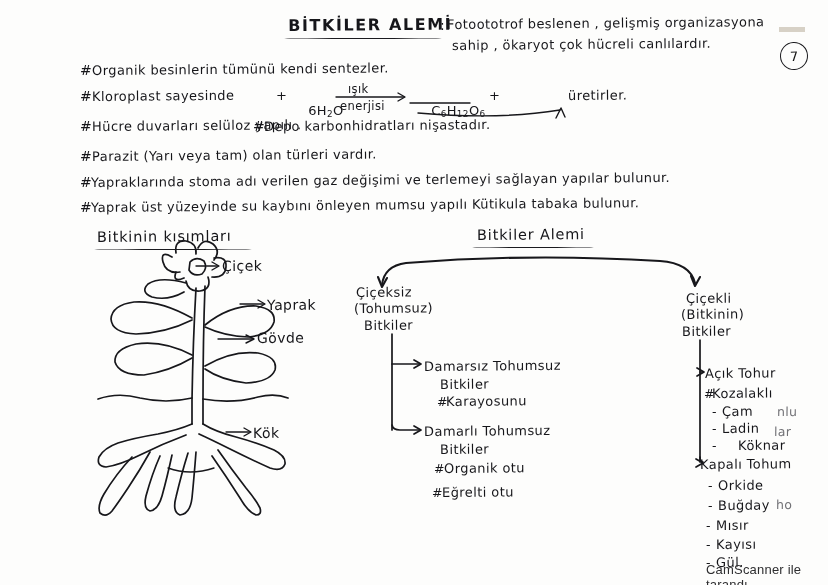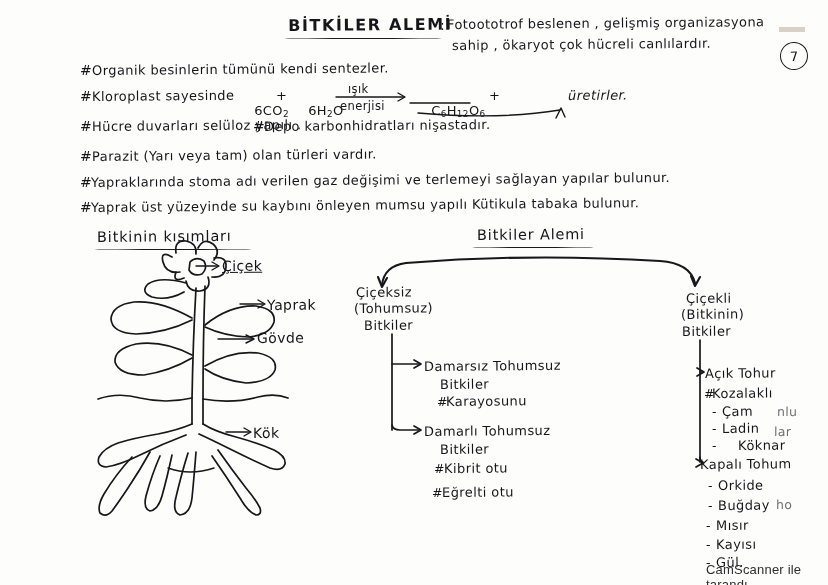--- a/index.html
+++ b/index.html
@@ -120,53 +120,50 @@
   <div class="pagenum" style="left:780px; top:42px;">
     <span>7</span>
   </div>
 
   <div class="hw ast" style="left:80px; top:62px;">#</div>
   <div class="hw t13 sk" style="left:92px; top:63px;">Organik besinlerin tümünü kendi sentezler.</div>
 
   <div class="hw ast" style="left:80px; top:88px;">#</div>
   <div class="hw t13 sk" style="left:92px; top:89px;">Kloroplast sayesinde</div>
 
-  <div class="hw t13" style="left:236px; top:88px;">
-    <span>6CO</span><sub>2</sub>
-  </div>
   <div class="hw t13" style="left:276px; top:88px;">+</div>
   <div class="hw t13" style="left:290px; top:88px;">
     <span>6H</span><sub>2</sub><span>O</span>
   </div>
   <div class="hw t11" style="left:348px; top:82px;">ışık</div>
   <div class="hw t11" style="left:340px; top:99px;">enerjisi</div>
   <div class="hw t13" style="left:413px; top:88px;">
     <span>C</span><sub>6</sub><span>H</span><sub>12</sub><span>O</span><sub>6</sub>
   </div>
   <div class="hw t13" style="left:489px; top:88px;">+</div>
-  <div class="hw t13 sk" style="left:568px; top:88px;font-style:italic;">üretirler.</div>
+  <div class="hw t13 sk" style="left:568px; top:88px;">üretirler.</div>
 
   <div class="hw ast" style="left:80px; top:118px;">#</div>
   <div class="hw t13 sk" style="left:92px; top:119px;">Hücre duvarları selüloz yapılı .</div>
   <div class="hw ast" style="left:253px; top:118px;">#</div>
   <div class="hw t13 sk" style="left:264px; top:119px;">Depo karbonhidratları nişastadır.</div>
 
   <div class="hw ast" style="left:80px; top:148px;">#</div>
   <div class="hw t13 sk" style="left:92px; top:149px;">Parazit (Yarı veya tam) olan türleri vardır.</div>
 
   <div class="hw ast" style="left:80px; top:174px;">#</div>
   <div class="hw t13 sk" style="left:91px; top:175px;">Yapraklarında stoma adı verilen gaz değişimi ve terlemeyi sağlayan yapılar bulunur.</div>
 
   <div class="hw ast" style="left:80px; top:199px;">#</div>
   <div class="hw t13 sk" style="left:91px; top:200px;">Yaprak üst yüzeyinde su kaybını önleyen mumsu yapılı Kütikula tabaka bulunur.</div>
 
   <div class="hw sect sk" style="left:97px; top:229px;">Bitkinin kısımları</div>
   <div class="uline thin" style="left:94px; top:249px; width:158px;"></div>
 
-  <div class="hw t14 sk" style="left:222px; top:258px;text-decoration:underline;">Çiçek</div>
+  <div class="hw t14 sk" style="left:222px; top:258px;">Çiçek</div>
   <div class="hw t14 sk" style="left:267px; top:297px;">Yaprak</div>
   <div class="hw t14 sk" style="left:257px; top:330px;">Gövde</div>
   <div class="hw t14 sk" style="left:253px; top:425px;text-align:right;">Kök</div>
 
   <div class="hw sect sk" style="left:477px; top:227px;">Bitkiler Alemi</div>
   <div class="uline thin" style="left:472px; top:247px; width:122px;"></div>
 
   <div class="hw t13 sk" style="left:356px; top:285px;">Çiçeksiz</div>
   <div class="hw t13 sk" style="left:354px; top:301px;">(Tohumsuz)</div>
   <div class="hw t13 sk" style="left:364px; top:318px;">Bitkiler</div>
@@ -176,21 +173,21 @@
   <div class="hw t13 sk" style="left:682px; top:324px;">Bitkiler</div>
 
   <div class="hw t13 sk" style="left:424px; top:359px;">Damarsız Tohumsuz</div>
   <div class="hw t13 sk" style="left:440px; top:377px;">Bitkiler</div>
   <div class="hw t12" style="left:437px; top:394px;">#</div>
   <div class="hw t13 sk" style="left:446px; top:394px;">Karayosunu</div>
 
   <div class="hw t13 sk" style="left:424px; top:424px;">Damarlı Tohumsuz</div>
   <div class="hw t13 sk" style="left:440px; top:442px;">Bitkiler</div>
   <div class="hw t12" style="left:434px; top:461px;">#</div>
-  <div class="hw t13 sk" style="left:444px; top:461px;">Kibrit otu</div>
+  <div class="hw t13 sk" style="left:444px; top:461px;">Organik otu</div>
   <div class="hw t12" style="left:432px; top:485px;">#</div>
   <div class="hw t13 sk" style="left:442px; top:485px;text-align:center;">Eğrelti otu</div>
 
   <div class="hw t13 sk" style="left:705px; top:366px;">Açık Tohur</div>
   <div class="hw t12" style="left:704px; top:386px;">#</div>
   <div class="hw t13 sk" style="left:712px; top:386px;">Kozalaklı</div>
   <div class="hw t12" style="left:712px; top:404px;">-</div>
   <div class="hw t13 sk" style="left:722px; top:404px;">Çam</div>
   <div class="hw t12" style="left:712px; top:421px;">-</div>
   <div class="hw t13 sk" style="left:722px; top:421px;">Ladin</div>

